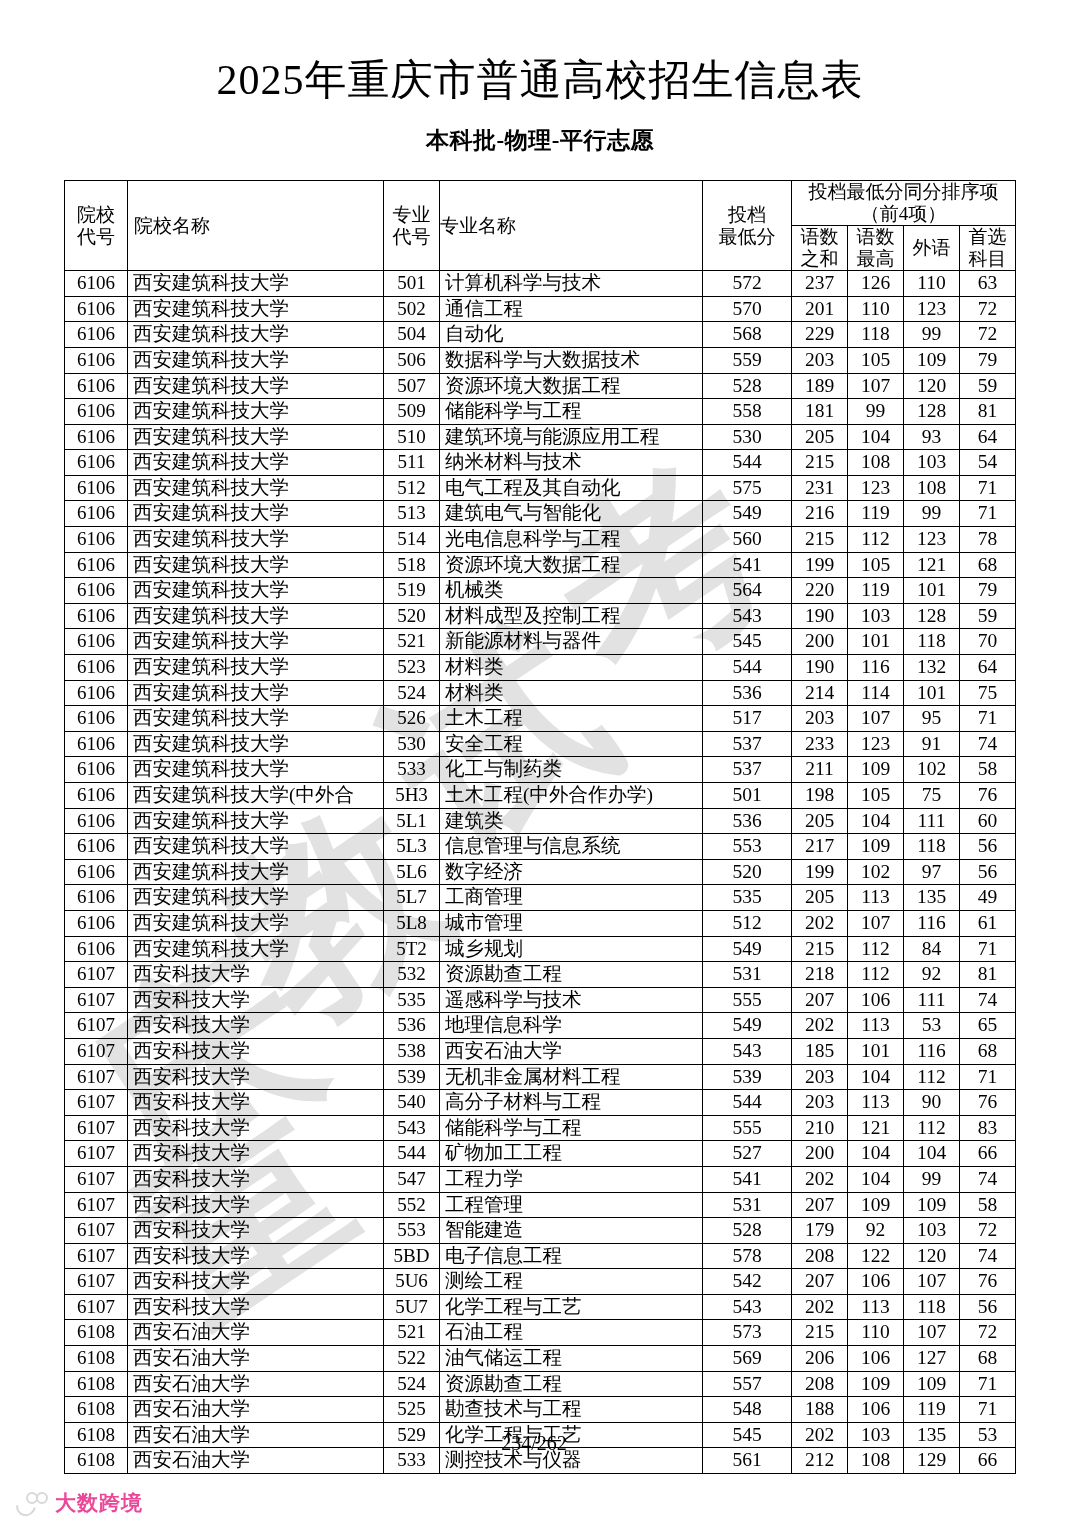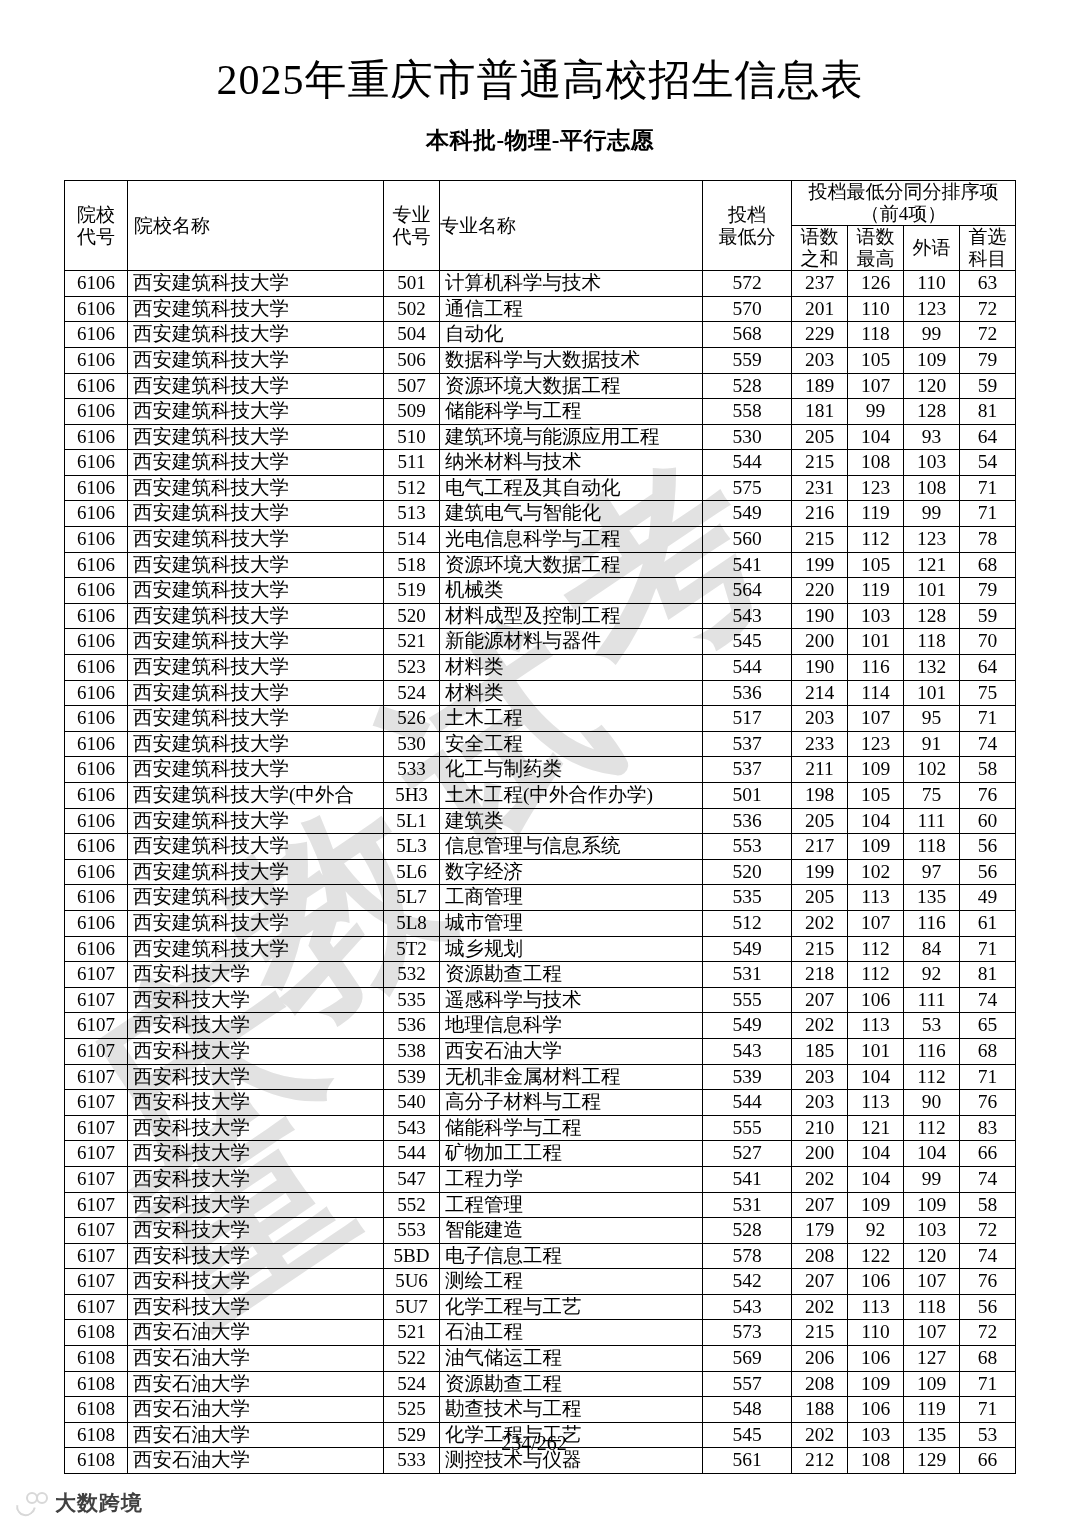--- a/index.html
+++ b/index.html
@@ -153,21 +153,21 @@
     width: 16px; height: 15px;
     border: 2.5px solid #d8d8d8;
     border-top-color: transparent;
     border-right-color: transparent;
     border-radius: 50%;
     transform: rotate(-35deg);
   }
   #brand-logo .brand-text {
     font-size: 21px;
     font-weight: 700;
-    color: #404040;
+    color: #ec4899;
     font-family: "DejaVu Sans", "Liberation Sans", sans-serif;
     letter-spacing: 1px;
   }
 </style>
 </head>
 <body>
 
 <div id="watermark-layer">
   <div class="wm-char" style="left:560px; top:470px; font-size:200px; transform:rotate(-34deg);">考</div>
   <div class="wm-char" style="left:400px; top:640px; font-size:200px; transform:rotate(-34deg);">试</div>

